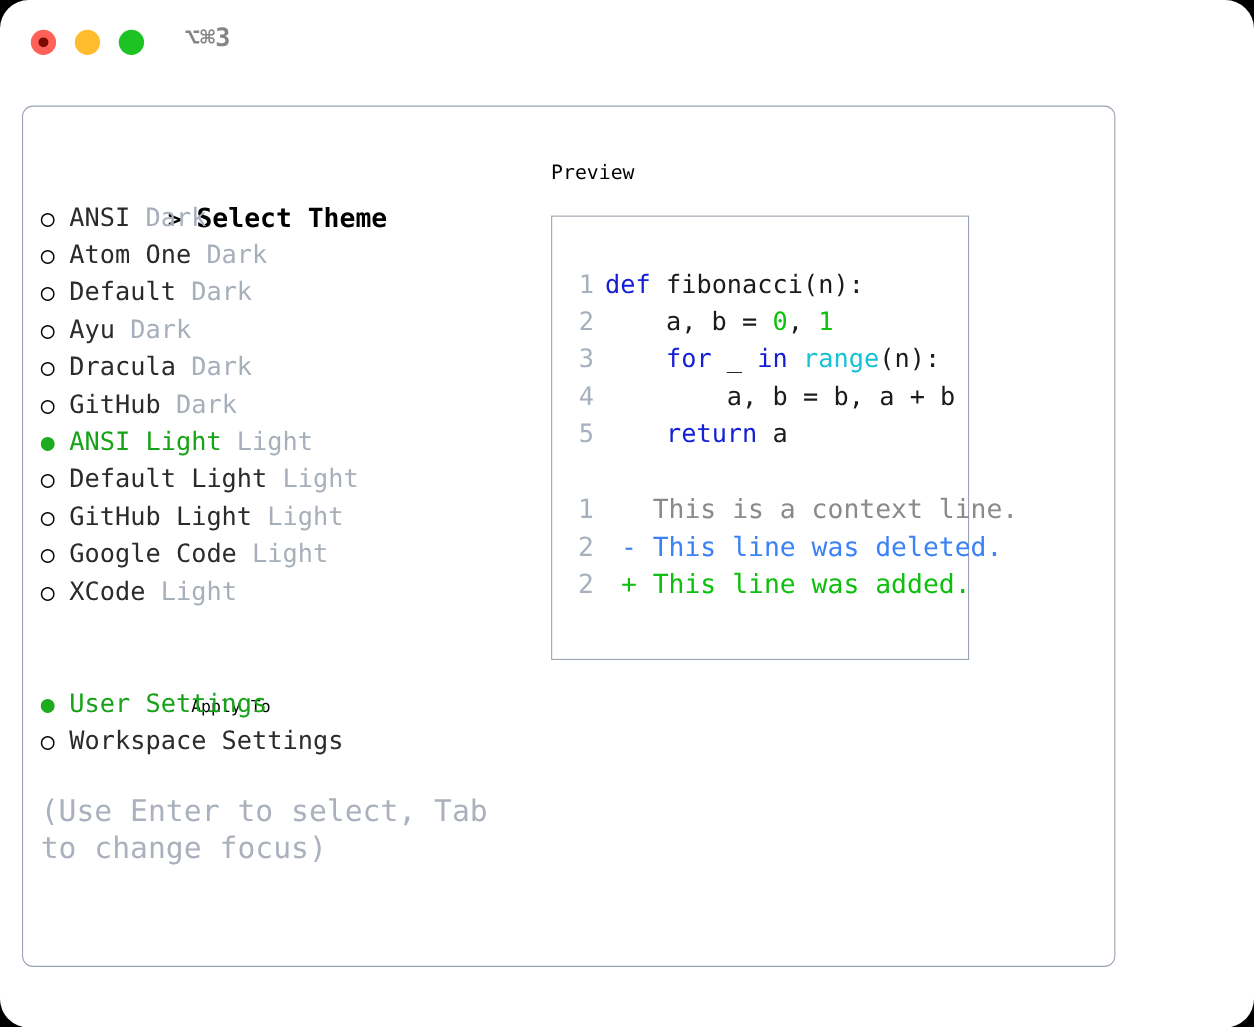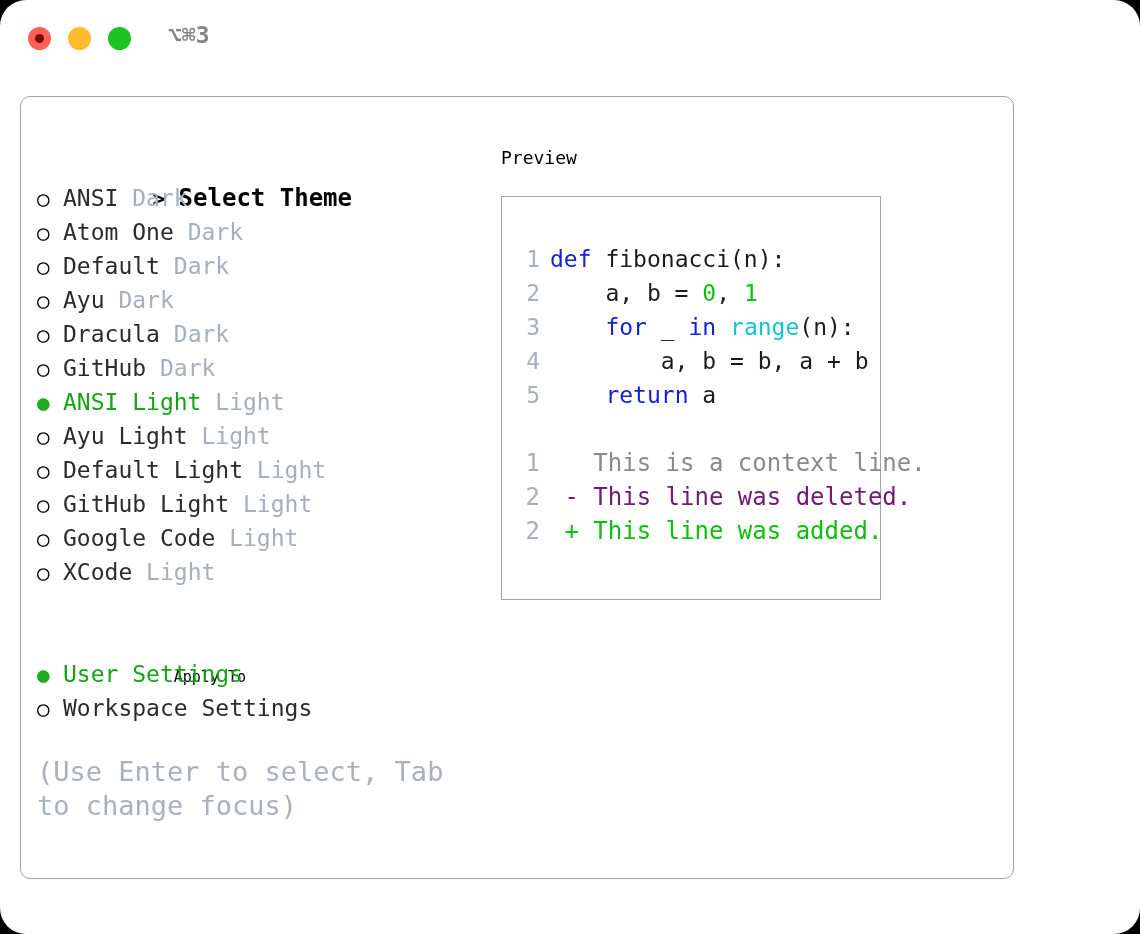--- a/index.html
+++ b/index.html
@@ -172,21 +172,21 @@
     color: #a7b0bd;
     margin-right: 10px;
   }
 
   .tok-kw   { color: #1520d6; }
   .tok-fn   { color: #16c2d4; }
   .tok-num  { color: #0bc30b; }
   .tok-txt  { color: #1b1b1b; }
 
   .diff-ctx { color: #8a8a8a; }
-  .diff-del { color: #701a75; }
+  .diff-del { color: #3b82f6; }
   .diff-add { color: #0fbf0f; }
 </style>
 </head>
 <body>
 
 <div id="window">
 
   <div id="titlebar">
     <div class="dot dot-close">
       <span class="inner-dot"></span>
@@ -205,21 +205,20 @@
       </div>
 
       <div id="theme-list">
           <div class="row"><span class="marker">○</span><span class="theme-name">ANSI</span><span class="theme-kind"> Dark</span></div>
           <div class="row"><span class="marker">○</span><span class="theme-name">Atom One</span><span class="theme-kind"> Dark</span></div>
           <div class="row"><span class="marker">○</span><span class="theme-name">Default</span><span class="theme-kind"> Dark</span></div>
           <div class="row"><span class="marker">○</span><span class="theme-name">Ayu</span><span class="theme-kind"> Dark</span></div>
           <div class="row"><span class="marker">○</span><span class="theme-name">Dracula</span><span class="theme-kind"> Dark</span></div>
           <div class="row"><span class="marker">○</span><span class="theme-name">GitHub</span><span class="theme-kind"> Dark</span></div>
           <div class="row selected"><span class="marker">●</span><span class="theme-name">ANSI Light</span><span class="theme-kind"> Light</span></div>
-          <div class="row"><span class="marker">○</span><span class="theme-name">Ayu Light</span><span class="theme-kind"> Light</span></div>
           <div class="row"><span class="marker">○</span><span class="theme-name">Default Light</span><span class="theme-kind"> Light</span></div>
           <div class="row"><span class="marker">○</span><span class="theme-name">GitHub Light</span><span class="theme-kind"> Light</span></div>
           <div class="row"><span class="marker">○</span><span class="theme-name">Google Code</span><span class="theme-kind"> Light</span></div>
           <div class="row"><span class="marker">○</span><span class="theme-name">XCode</span><span class="theme-kind"> Light</span></div>
         </div>
 
       <div class="spacer"></div>
 
       <div class="row">
         <span class="marker"> </span><span class="section-title">Apply To</span>

